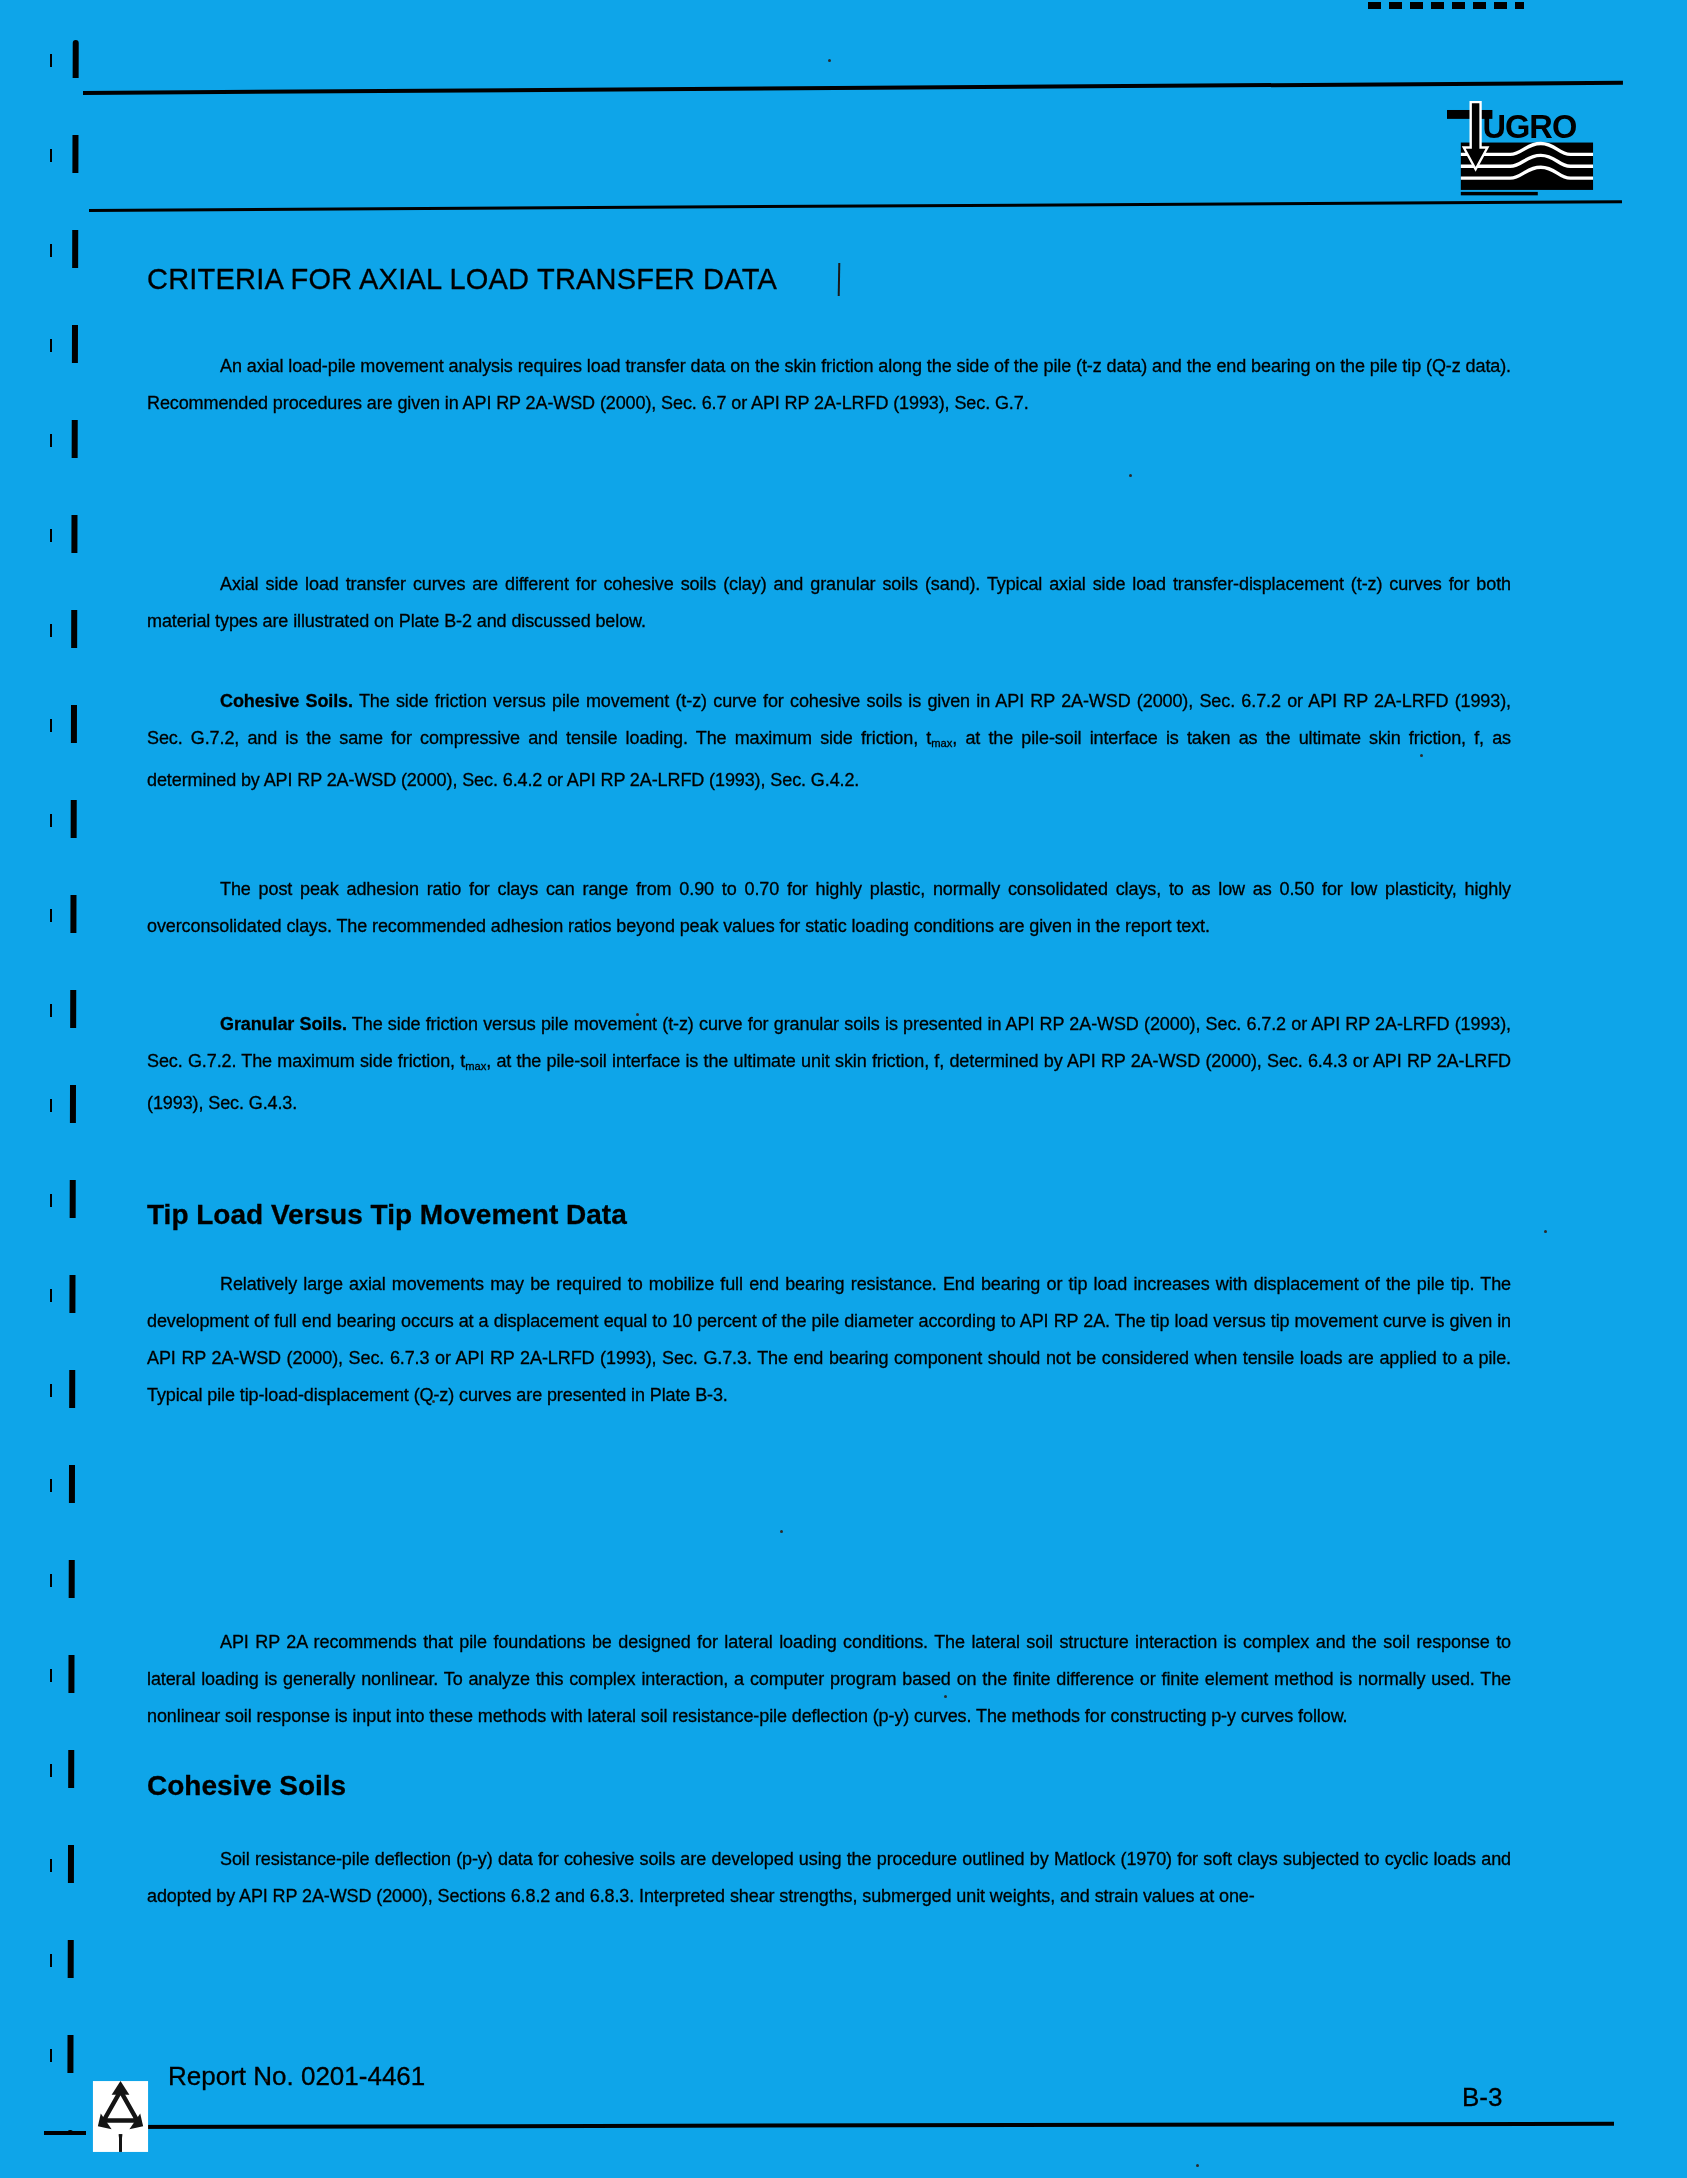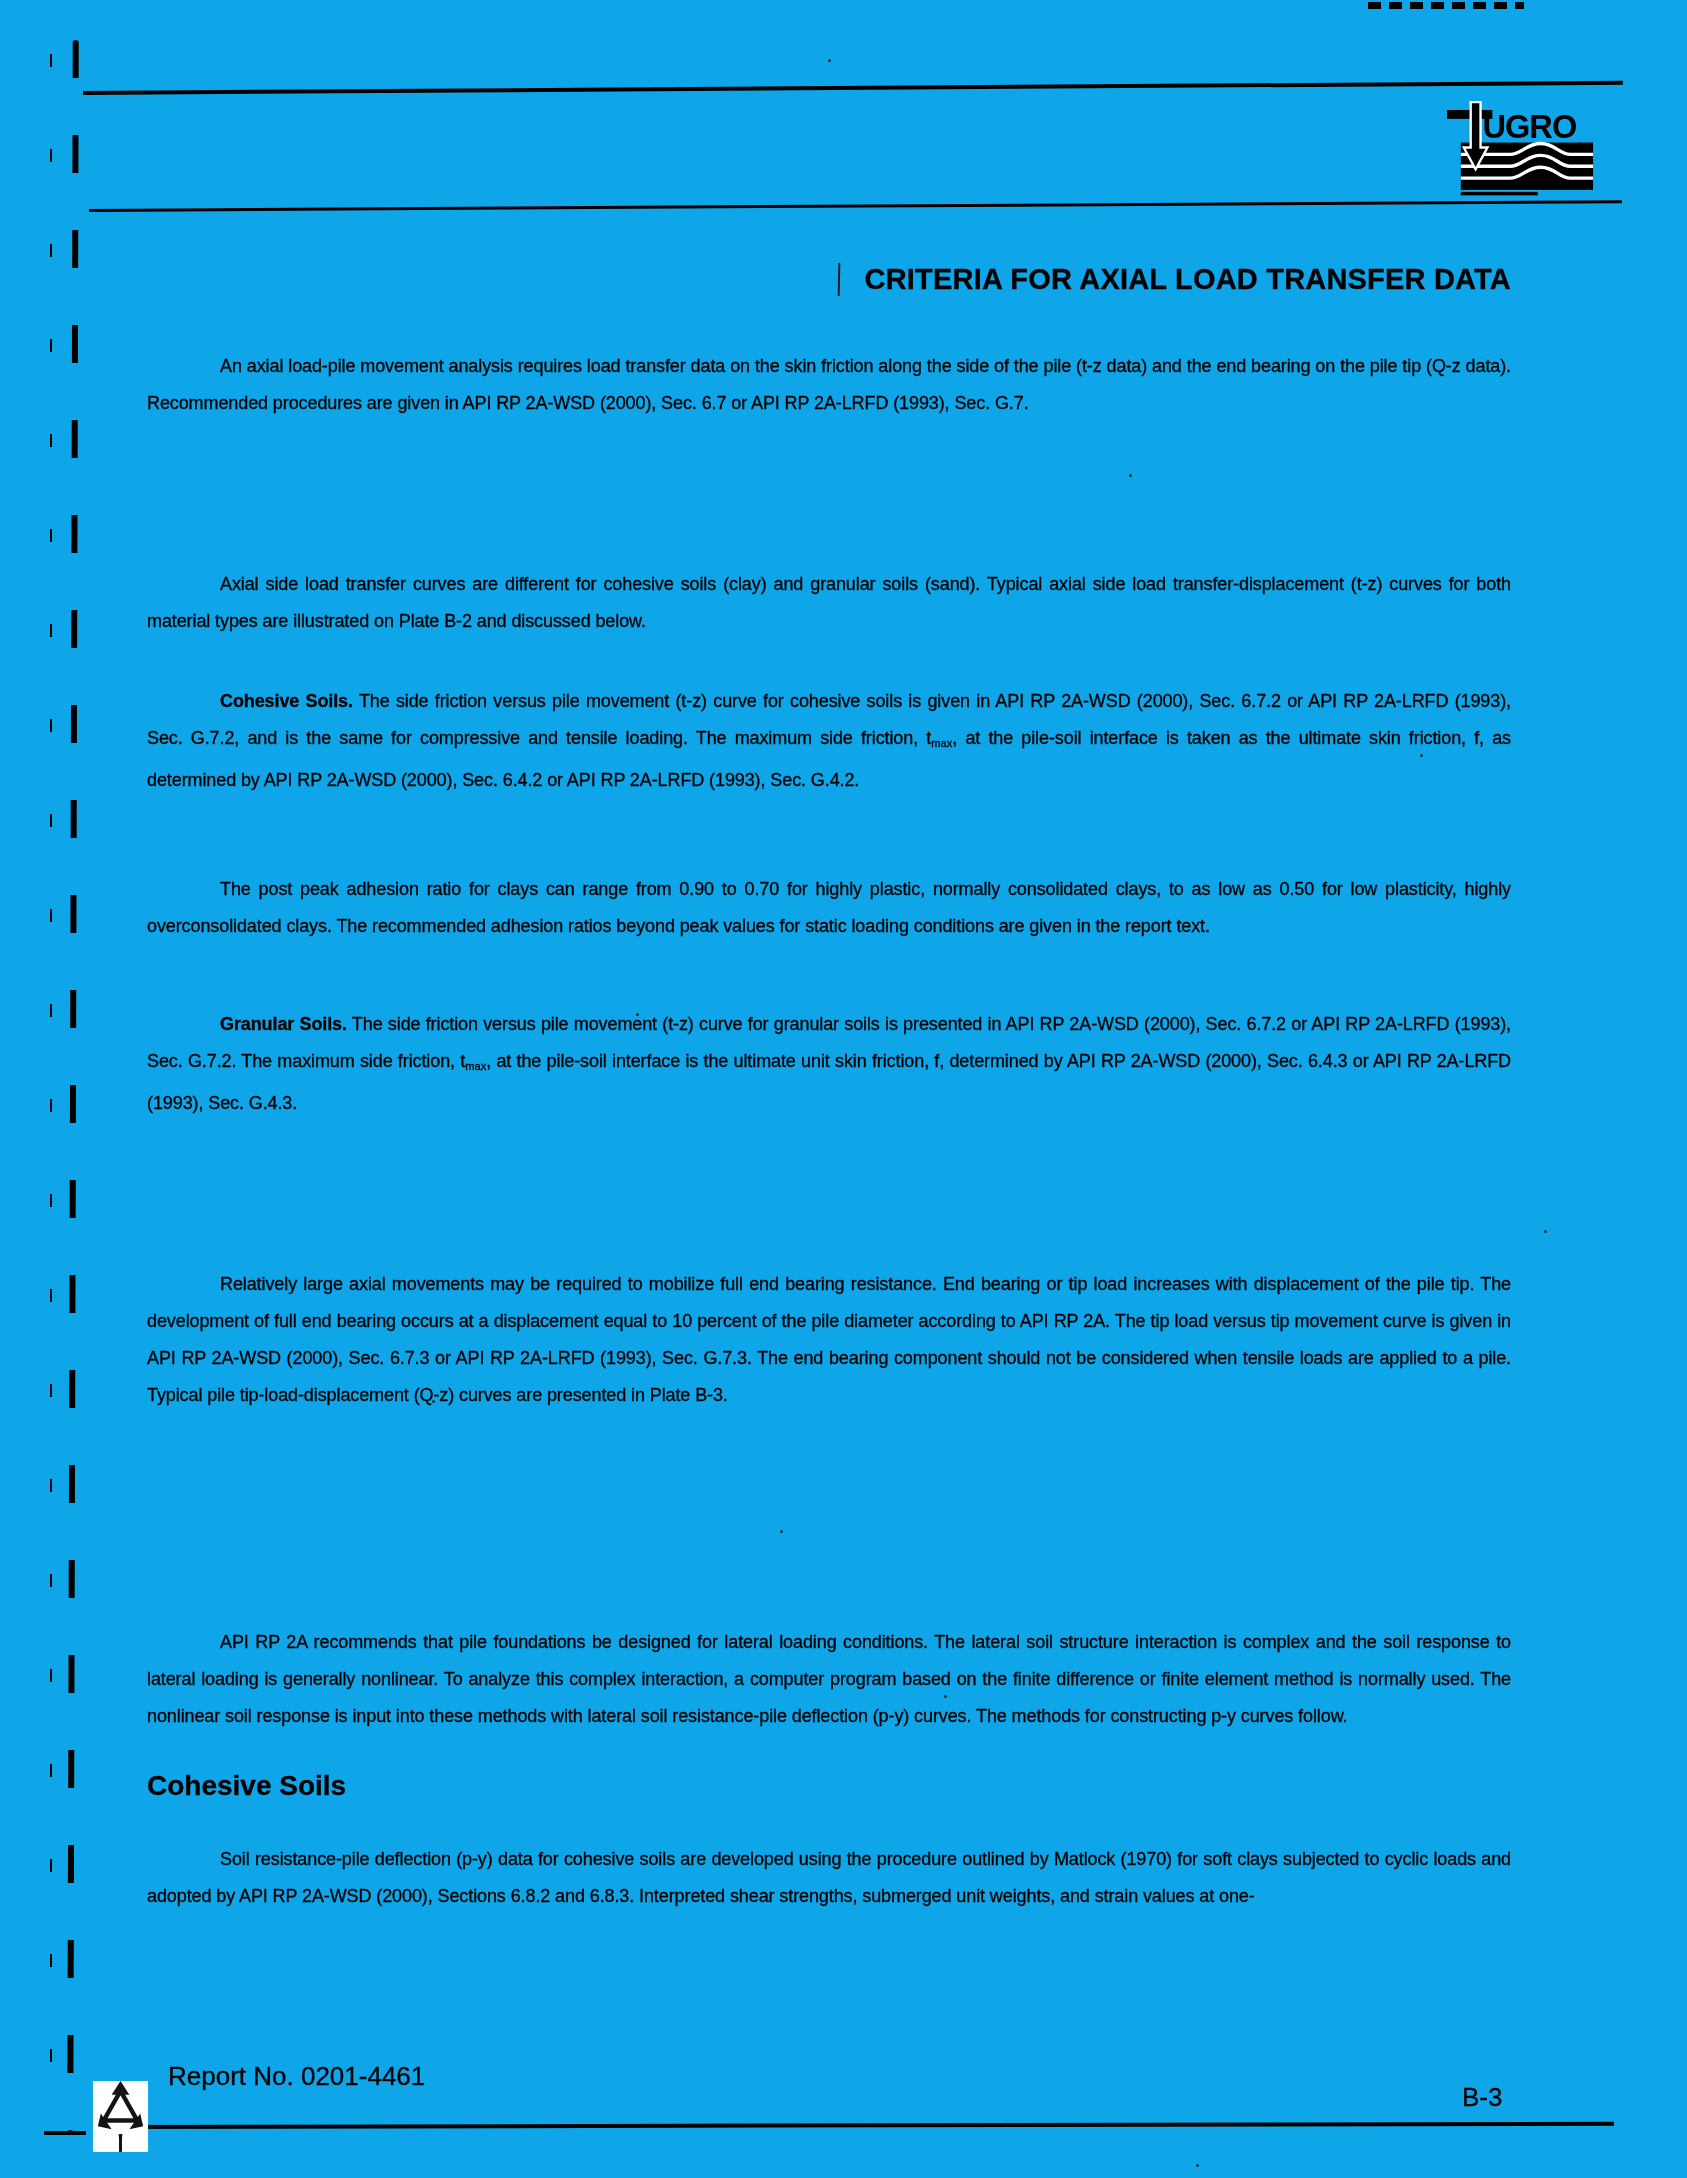--- a/index.html
+++ b/index.html
@@ -33,21 +33,21 @@
     background:repeating-linear-gradient(to bottom,transparent 0 14px,#000 14px 27px,transparent 27px 95px);
   }
   .title-artifact{position:absolute;left:838px;top:263px;width:2px;height:33px;background:#1a1a1a;transform:rotate(1deg);}
   .speck{position:absolute;width:3px;height:3px;background:#2b2b2b;border-radius:50%;}
   
   .logo{position:absolute;left:1447px;top:97px;width:150px;height:99px;}
   
   .content{position:absolute;left:147px;width:1364px;top:0;height:2178px;}
   .blk{position:absolute;left:0;right:0;margin:0;}
   .title{
-    font-weight:bold;font-size:29px;line-height:40px;text-align:right;
+    font-weight:normal;font-size:29px;line-height:40px;text-align:left;
     letter-spacing:0.2px;
   }
   h2.blk{font-weight:bold;font-size:28px;line-height:37px;}
   p.blk{
     font-size:18px;line-height:37px;text-align:justify;
     text-indent:73px;letter-spacing:-0.1px;
   }
   .b{font-weight:bold;}
   .sub{font-size:0.62em;vertical-align:-0.28em;letter-spacing:0;}
   
@@ -92,20 +92,21 @@
 
 
     <p class="blk" style="top:566px"><span>Axial side load transfer curves are different for cohesive soils (clay) and granular soils (sand). Typical axial side load transfer-displacement (t-z) curves for both material types are illustrated on Plate B-2 and discussed below.</span></p>
 
     <p class="blk" style="top:683px"><span class="b">Cohesive Soils.</span><span>  The side friction versus pile movement (t-z) curve for cohesive soils is given in API RP 2A-WSD (2000), Sec. 6.7.2 or API RP 2A-LRFD (1993), Sec. G.7.2, and is the same for compressive and tensile loading. The maximum side friction, t</span><span class="sub">max</span><span>, at the pile-soil interface is taken as the ultimate skin friction, f, as determined by API RP 2A-WSD (2000), Sec. 6.4.2 or API RP 2A-LRFD (1993), Sec. G.4.2.</span></p>
 
     <p class="blk" style="top:871px"><span>The post peak adhesion ratio for clays can range from 0.90 to 0.70 for highly plastic, normally consolidated clays, to as low as 0.50 for low plasticity, highly overconsolidated clays. The recommended adhesion ratios beyond peak values for static loading conditions are given in the report text.</span></p>
 
     <p class="blk" style="top:1006px"><span class="b">Granular Soils.</span><span>  The side friction versus pile movement (t-z) curve for granular soils is presented in API RP 2A-WSD (2000), Sec. 6.7.2 or API RP 2A-LRFD (1993), Sec. G.7.2. The maximum side friction, t</span><span class="sub">max</span><span>, at the pile-soil interface is the ultimate unit skin friction, f, determined by API RP 2A-WSD (2000), Sec. 6.4.3 or API RP 2A-LRFD (1993), Sec. G.4.3.</span></p>
 
+    <h2 class="blk" style="top:1196px">Tip Load Versus Tip Movement Data</h2>
 
     <p class="blk" style="top:1266px"><span>Relatively large axial movements may be required to mobilize full end bearing resistance. End bearing or tip load increases with displacement of the pile tip. The development of full end bearing occurs at a displacement equal to 10 percent of the pile diameter according to API RP 2A. The tip load versus tip movement curve is given in API RP 2A-WSD (2000), Sec. 6.7.3 or API RP 2A-LRFD (1993), Sec. G.7.3. The end bearing component should not be considered when tensile loads are applied to a pile. Typical pile tip-load-displacement (Q-z) curves are presented in Plate B-3.</span></p>
 
 
     <p class="blk" style="top:1624px"><span>API RP 2A recommends that pile foundations be designed for lateral loading conditions. The lateral soil structure interaction is complex and the soil response to lateral loading is generally nonlinear. To analyze this complex interaction, a computer program based on the finite difference or finite element method is normally used. The nonlinear soil response is input into these methods with lateral soil resistance-pile deflection (p-y) curves. The methods for constructing p-y curves follow.</span></p>
 
     <h2 class="blk" style="top:1767px">Cohesive Soils</h2>
 
     <p class="blk" style="top:1841px"><span>Soil resistance-pile deflection (p-y) data for cohesive soils are developed using the procedure outlined by Matlock (1970) for soft clays subjected to cyclic loads and adopted by API RP 2A-WSD (2000), Sections 6.8.2 and 6.8.3. Interpreted shear strengths, submerged unit weights, and strain values at one-</span></p>
   </main>

